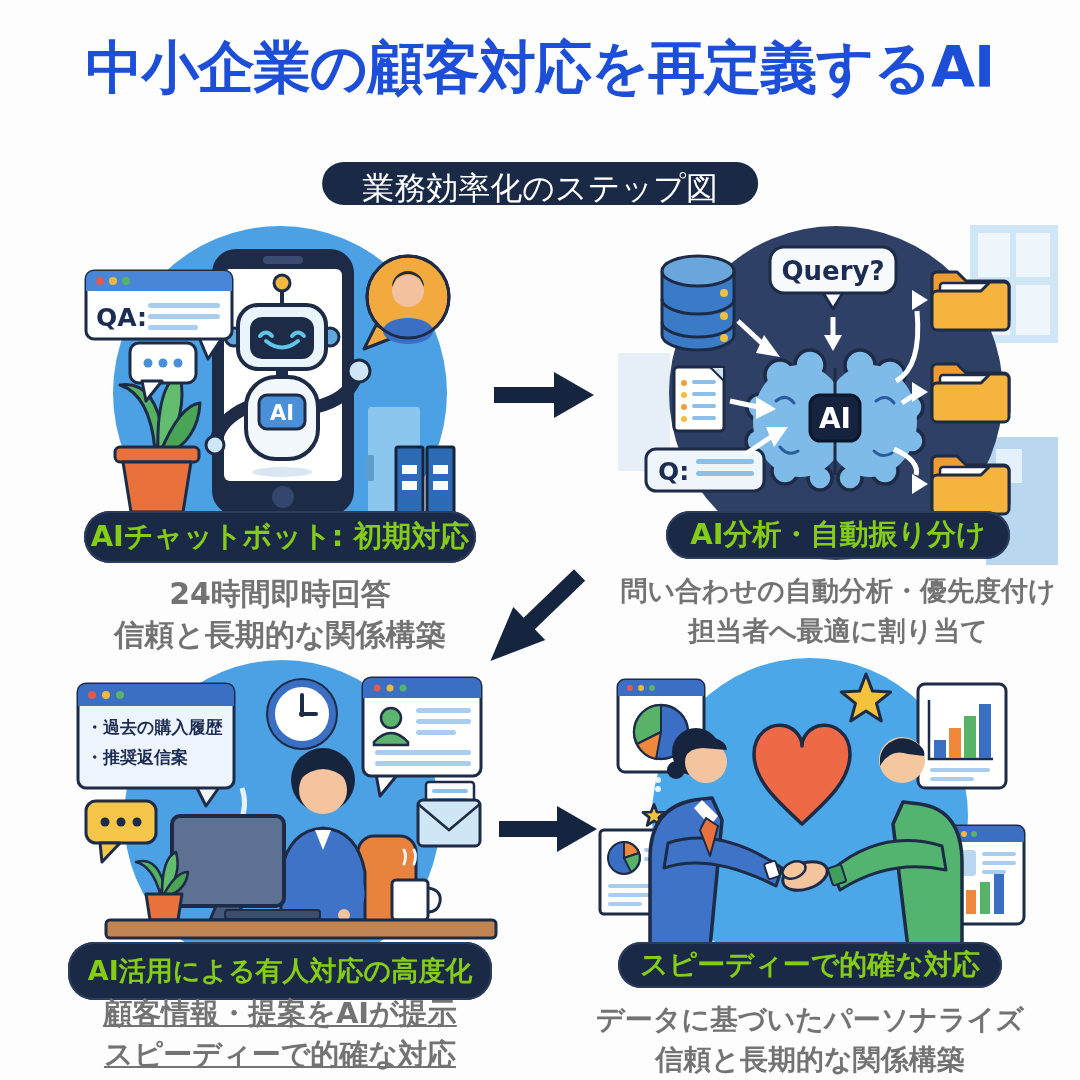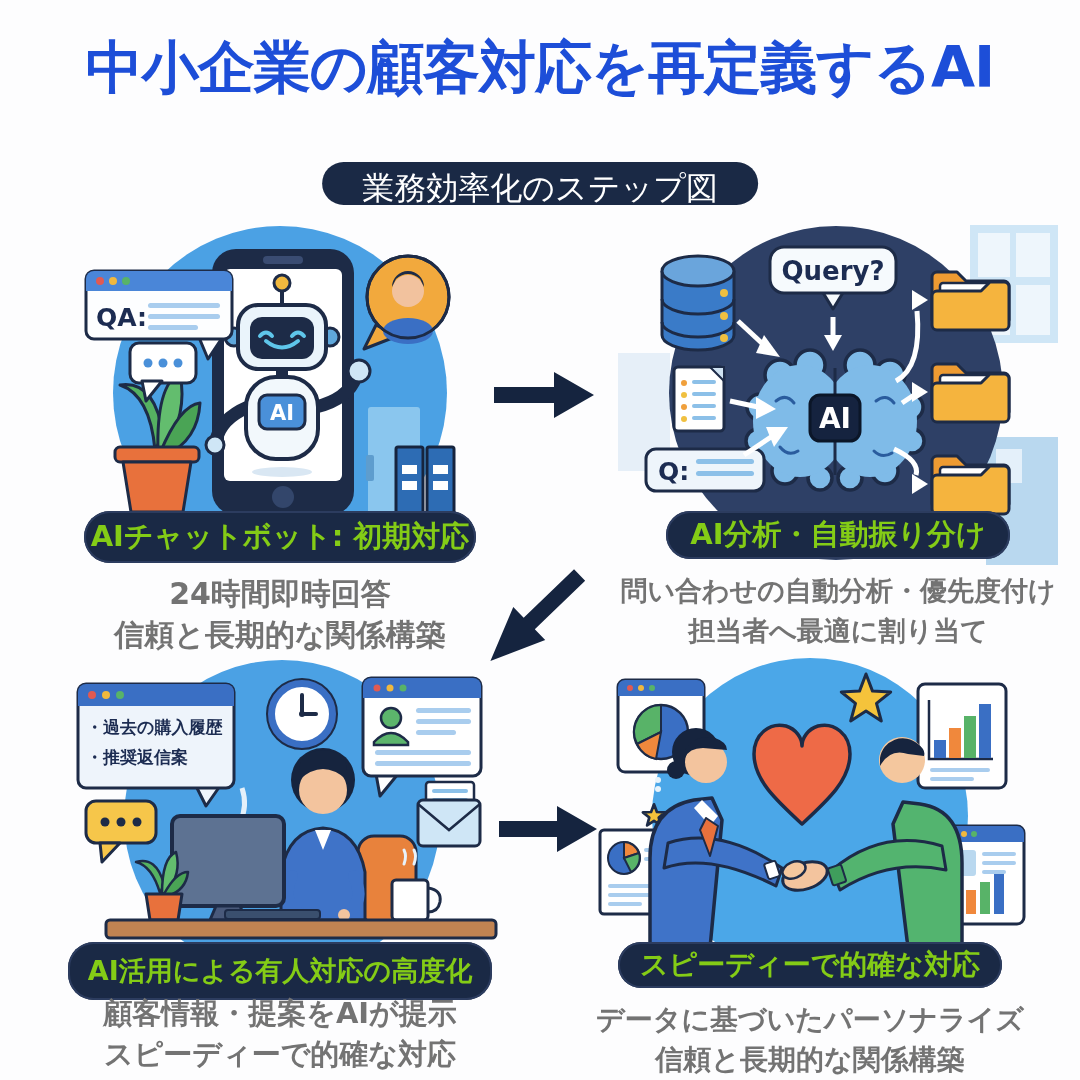--- a/index.html
+++ b/index.html
@@ -34,21 +34,21 @@
   #q1 .pill{left:24px;top:286px;width:392px;height:52px;font-size:29px;}
   #q2 .pill{left:48px;top:286px;width:344px;height:48px;font-size:29px;}
   #q3 .pill{left:8px; top:284px;width:424px;height:58px;font-size:27px;}
   #q4 .pill{left:28px;top:284px;width:384px;height:46px;font-size:28px;}
   .desc{
     position:absolute;left:-20px;right:-20px;text-align:center;
     font-weight:800;color:#737373;margin:0;
   }
   #q1 .desc{top:348px;font-size:30px;line-height:41px;}
   #q2 .desc{top:346px;font-size:27px;line-height:40px;}
-  #q3 .desc{top:335px;font-size:29px;line-height:41px;}
+  #q3 .desc{top:335px;font-size:29px;line-height:41px;text-decoration:underline;}
   #q4 .desc{top:342px;font-size:28px;line-height:40px;}
   .flow-arrow{position:absolute;}
   .svgtext{font-family:"DejaVu Sans","Liberation Sans",sans-serif;font-weight:800;}
 </style>
 </head>
 <body>
 
 <div class="canvas">
 
   <h1 class="title">中小企業の顧客対応を再定義するAI</h1>

